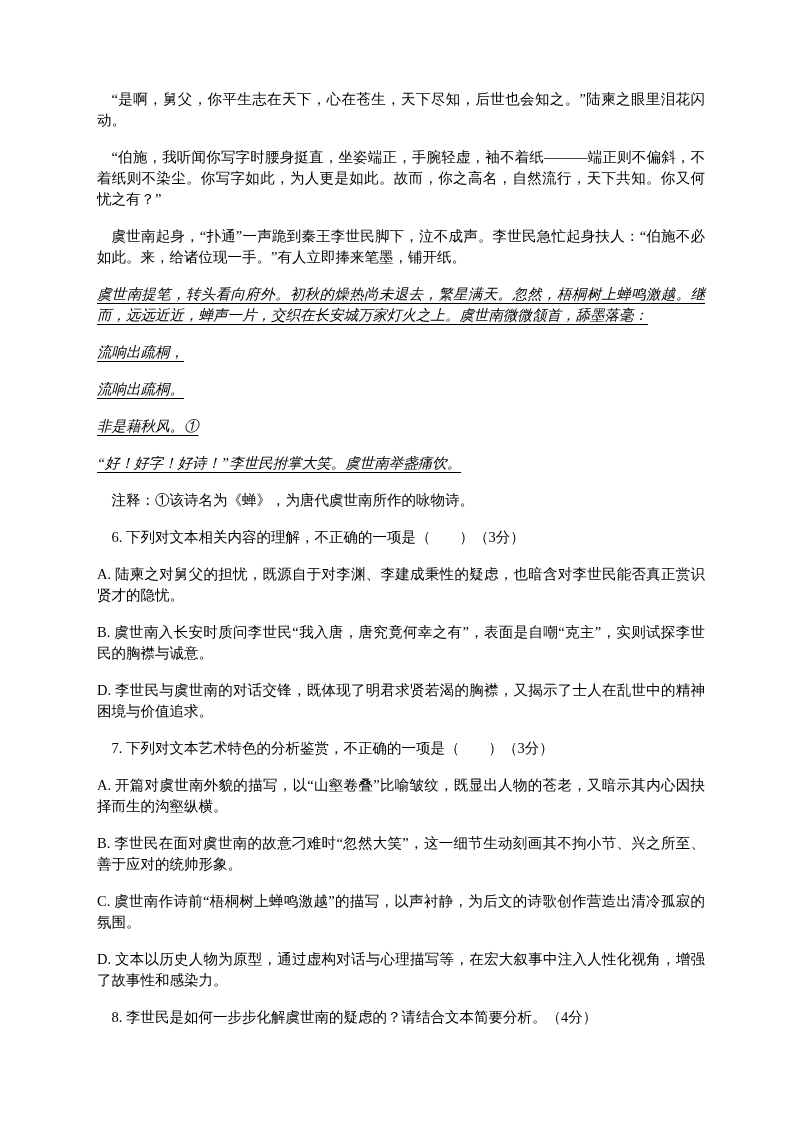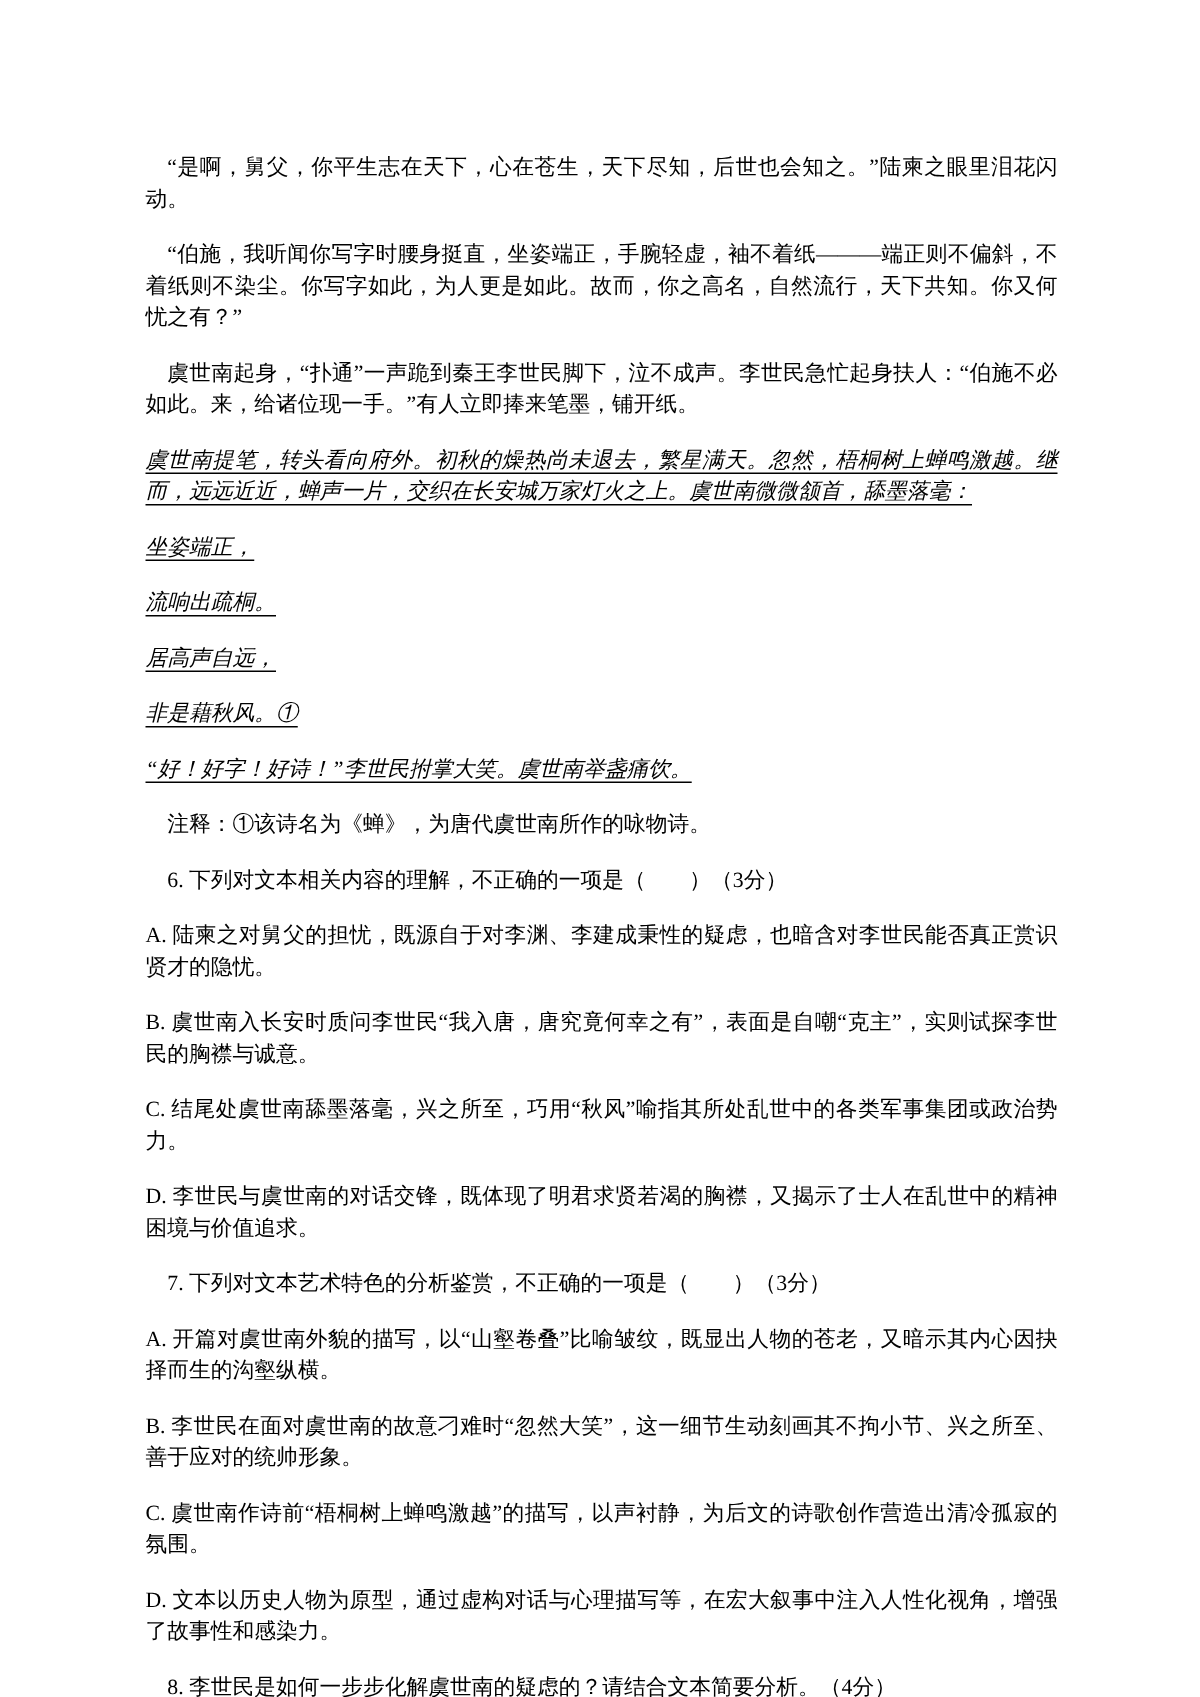--- a/index.html
+++ b/index.html
@@ -12,21 +12,21 @@
     width: 800px;
     min-height: 1131px;
     box-sizing: border-box;
     padding: 88px 95px 60px 97px;
     background: #ffffff;
     color: #000000;
     font-family: "Liberation Serif", "DejaVu Serif", serif;
     font-size: 14.5px;
   }
   .doc-body p.para {
-    margin: 14px 0 16px 0;
+    margin: 1px 0 16px 0;
     line-height: 21px;
     text-align: justify;
     text-justify: inter-ideograph;
   }
   .doc-body p.indent {
     text-indent: 1em;
   }
   .doc-body p.underline {
     text-decoration: underline;
     text-decoration-thickness: 1px;
@@ -36,30 +36,28 @@
 </style>
 </head>
 <body>
 
 <div class="page">
   <div class="doc-body">
       <p class="para indent">“是啊，舅父，你平生志在天下，心在苍生，天下尽知，后世也会知之。”陆柬之眼里泪花闪动。</p>
       <p class="para indent">“伯施，我听闻你写字时腰身挺直，坐姿端正，手腕轻虚，袖不着纸———端正则不偏斜，不着纸则不染尘。你写字如此，为人更是如此。故而，你之高名，自然流行，天下共知。你又何忧之有？”</p>
       <p class="para indent">虞世南起身，“扑通”一声跪到秦王李世民脚下，泣不成声。李世民急忙起身扶人：“伯施不必如此。来，给诸位现一手。”有人立即捧来笔墨，铺开纸。</p>
       <p class="para underline">虞世南提笔，转头看向府外。初秋的燥热尚未退去，繁星满天。忽然，梧桐树上蝉鸣激越。继而，远远近近，蝉声一片，交织在长安城万家灯火之上。虞世南微微颔首，舔墨落毫：</p>
-      <p class="para underline">坐姿端正，</p>
+      <p class="para underline">流响出疏桐，</p>
       <p class="para underline">流响出疏桐。</p>
-      <p class="para underline">居高声自远，</p>
       <p class="para underline">非是藉秋风。①</p>
       <p class="para underline">“好！好字！好诗！”李世民拊掌大笑。虞世南举盏痛饮。</p>
       <p class="para indent">注释：①该诗名为《蝉》，为唐代虞世南所作的咏物诗。</p>
       <p class="para indent">6. 下列对文本相关内容的理解，不正确的一项是（　　）（3分）</p>
       <p class="para">A. 陆柬之对舅父的担忧，既源自于对李渊、李建成秉性的疑虑，也暗含对李世民能否真正赏识贤才的隐忧。</p>
       <p class="para">B. 虞世南入长安时质问李世民“我入唐，唐究竟何幸之有”，表面是自嘲“克主”，实则试探李世民的胸襟与诚意。</p>
-      <p class="para">C. 结尾处虞世南舔墨落毫，兴之所至，巧用“秋风”喻指其所处乱世中的各类军事集团或政治势力。</p>
       <p class="para">D. 李世民与虞世南的对话交锋，既体现了明君求贤若渴的胸襟，又揭示了士人在乱世中的精神困境与价值追求。</p>
       <p class="para indent">7. 下列对文本艺术特色的分析鉴赏，不正确的一项是（　　）（3分）</p>
       <p class="para">A. 开篇对虞世南外貌的描写，以“山壑卷叠”比喻皱纹，既显出人物的苍老，又暗示其内心因抉择而生的沟壑纵横。</p>
       <p class="para">B. 李世民在面对虞世南的故意刁难时“忽然大笑”，这一细节生动刻画其不拘小节、兴之所至、善于应对的统帅形象。</p>
       <p class="para">C. 虞世南作诗前“梧桐树上蝉鸣激越”的描写，以声衬静，为后文的诗歌创作营造出清冷孤寂的氛围。</p>
       <p class="para">D. 文本以历史人物为原型，通过虚构对话与心理描写等，在宏大叙事中注入人性化视角，增强了故事性和感染力。</p>
       <p class="para indent">8. 李世民是如何一步步化解虞世南的疑虑的？请结合文本简要分析。（4分）</p>
     </div>
 </div>
 

